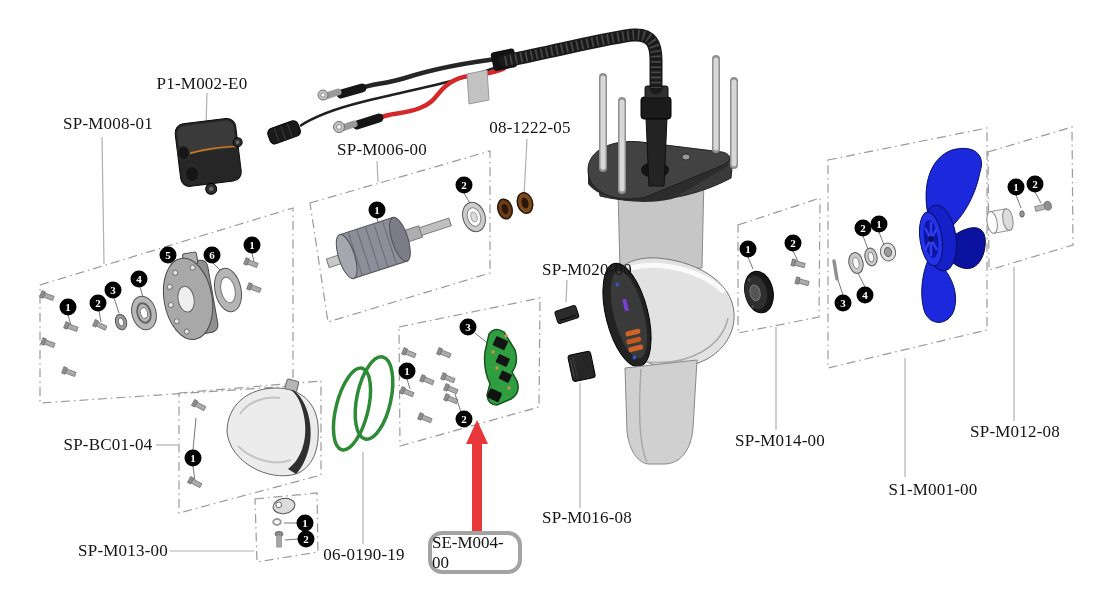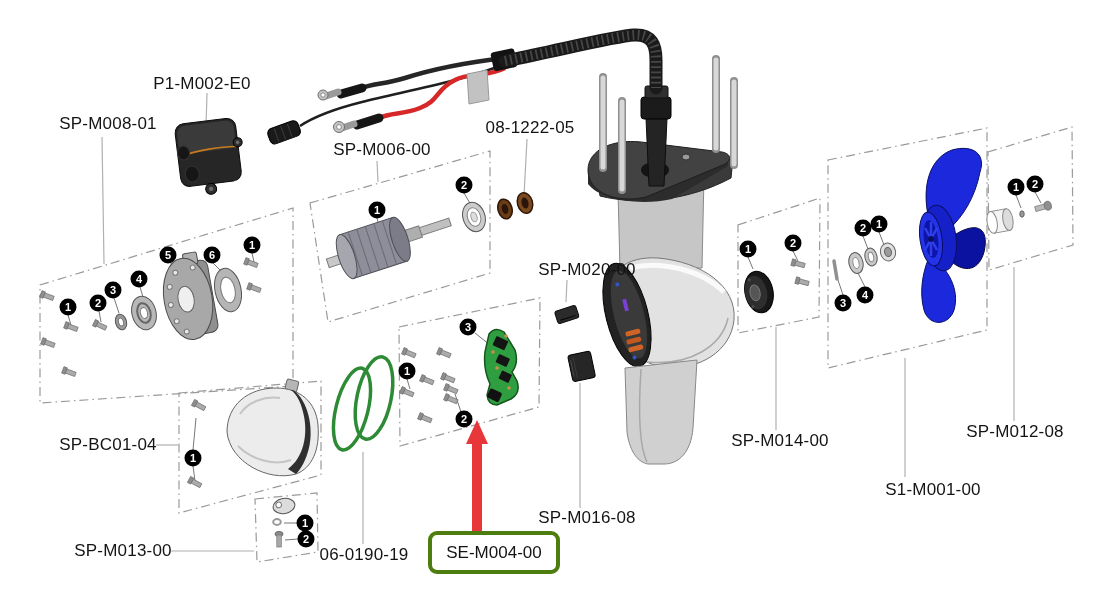--- a/index.html
+++ b/index.html
@@ -1,25 +1,25 @@
 <!DOCTYPE html>
 <html><head>
 <meta charset="utf-8">
 <style>
   html,body{margin:0;padding:0;background:#fff;}
   #stage{position:relative;width:1097px;height:610px;background:#ffffff;overflow:hidden;
-         font-family:Liberation Sans, sans-serif;}
+         font-family:Liberation Serif, serif;}
   #art{position:absolute;left:0;top:0;}
   .label{position:absolute;transform:translate(-50%,-50%);font-size:17px;color:#141414;
          white-space:nowrap;letter-spacing:.2px;}
   .co{position:absolute;width:17px;height:17px;border-radius:50%;background:#000;color:#fff;
       font-size:11px;font-weight:bold;display:flex;align-items:center;justify-content:center;
       transform:translate(-50%,-50%);line-height:1;}
-  .hlbox{position:absolute;left:428px;top:531px;width:132px;height:43px;box-sizing:border-box;
-         border:4px solid #4d7c0f;border-radius:9px;display:flex;align-items:center;
+  .hlbox{position:absolute;left:428px;top:531px;width:94px;height:43px;box-sizing:border-box;
+         border:4px solid #a3a3a3;border-radius:14px;display:flex;align-items:center;
          justify-content:center;font-size:17px;color:#141414;background:#fff;}
 </style>
 </head>
 <body>
 
 <div id="stage">
 
 <svg id="art" width="1097" height="610" viewBox="0 0 1097 610">
   <defs>
     <g id="scr">

